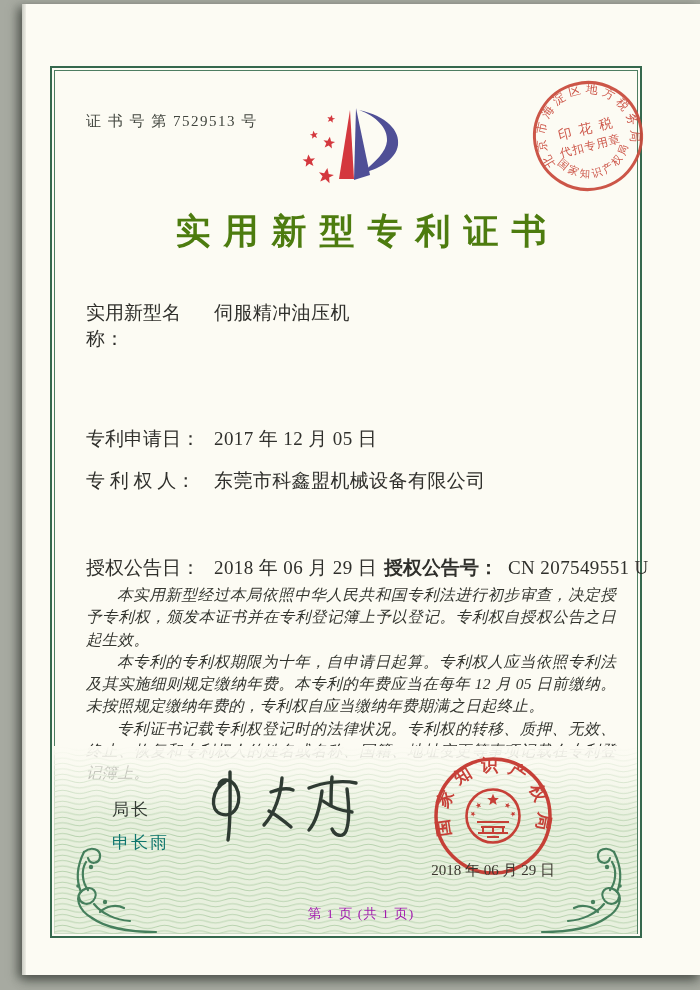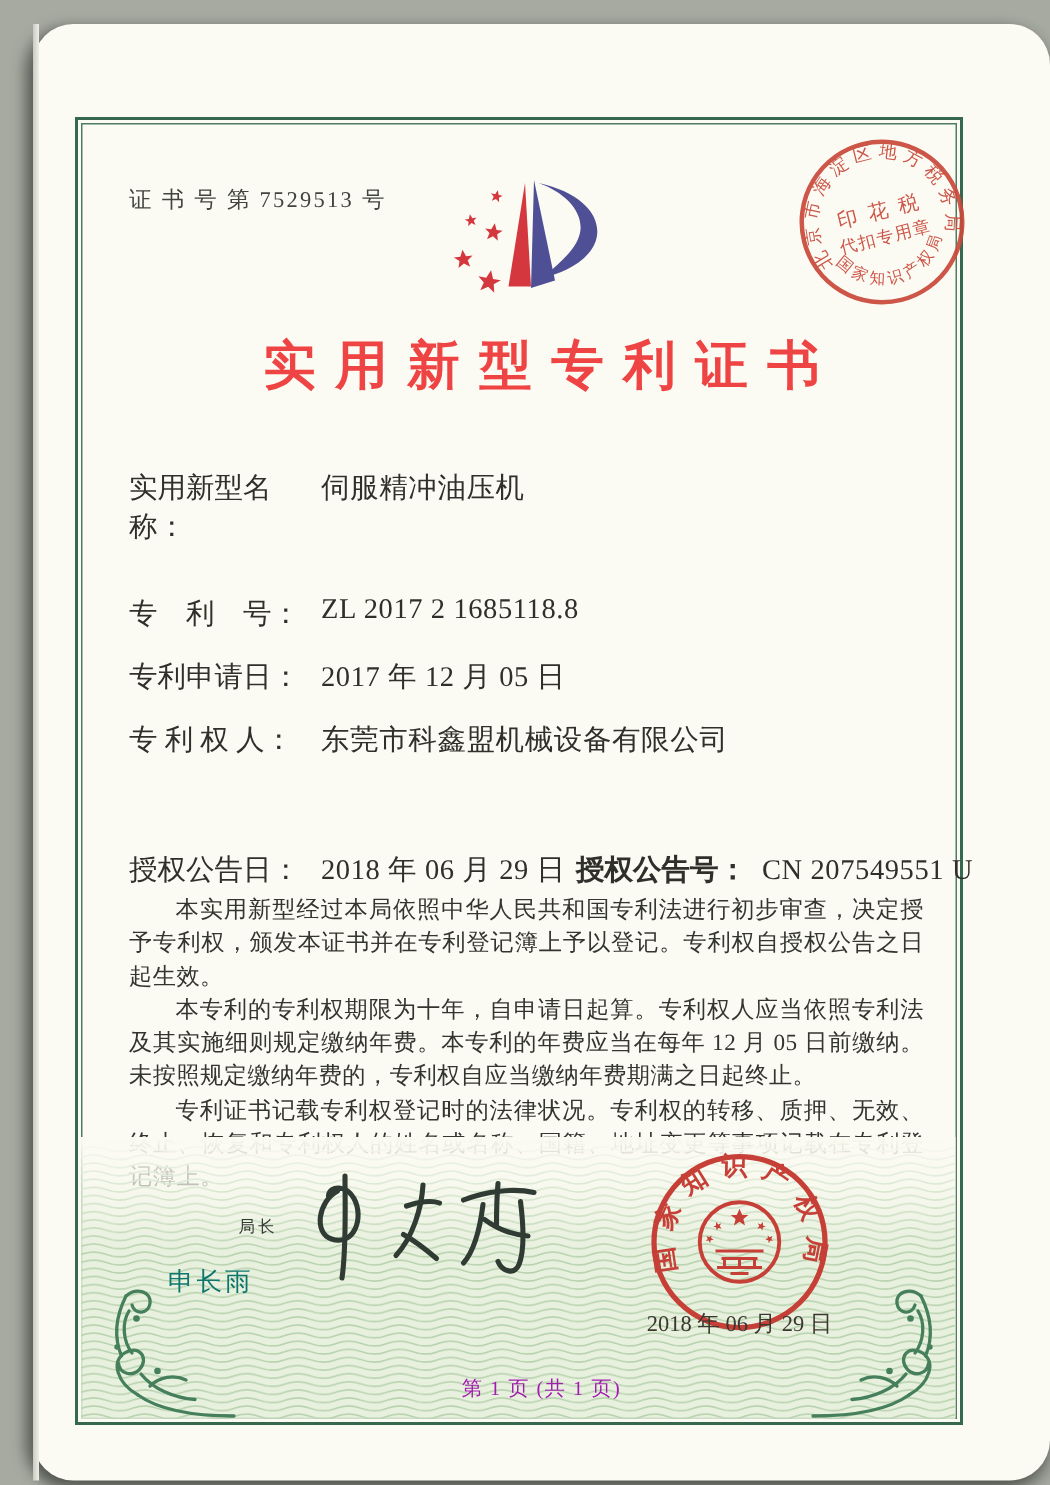--- a/index.html
+++ b/index.html
@@ -1,51 +1,51 @@
 <!DOCTYPE html>
 <html><head>
 <meta charset="utf-8">
 <style>
   html,body{margin:0;padding:0;}
   body{background:#8f938b;font-family:"Liberation Serif","DejaVu Serif",serif;}
   .page{position:relative;width:700px;height:990px;background:#a7aaa1;overflow:hidden;}
-  .paper{position:absolute;left:22px;top:16px;width:678px;height:971px;background:#fcfbf3;
-         box-shadow:-5px 3px 9px rgba(45,50,44,.5), 0 6px 10px rgba(45,50,44,.45);border-radius:27px;}
+  .paper{position:absolute;left:22px;top:4px;width:678px;height:971px;background:#fcfbf3;
+         box-shadow:-5px 3px 9px rgba(45,50,44,.5), 0 6px 10px rgba(45,50,44,.45);}
   .paper::before{content:"";position:absolute;left:0;top:0;width:4px;height:100%;
          background:linear-gradient(90deg,#c9cbc2,#efeee6);}
   
   .frame{position:absolute;left:28px;top:62px;width:588px;height:868px;
          border:2px solid #35684d;}
   .frame::after{content:"";position:absolute;inset:2px;border:1px solid #4d7d61;}
   
   .certno{position:absolute;left:64px;top:108px;font-size:15px;letter-spacing:1.5px;color:#41453e;}
   .logo{position:absolute;left:270px;top:100px;}
   .stamp{position:absolute;left:502px;top:68px;transform:rotate(-14deg);opacity:.93;}
   .title{position:absolute;left:0;top:204px;width:100%;text-align:center;
-         font-size:35px;font-weight:700;letter-spacing:13px;text-indent:13px;color:#ef4444;}
+         font-size:35px;font-weight:700;letter-spacing:13px;text-indent:13px;color:#4d7c0f;}
   
   .row{position:absolute;left:64px;width:540px;font-size:19px;color:#2f2f2b;}
   .lbl{display:inline-block;width:128px;vertical-align:top;}
   .val{letter-spacing:.4px;}
   .val2{display:block;margin-left:128px;letter-spacing:.4px;}
   .pair2{position:absolute;left:298px;top:0;white-space:nowrap;}
   .pair2 .lbl2{margin-right:10px;font-weight:bold;}
   
   .bodytext{position:absolute;left:64px;top:580px;width:530px;font-size:15.5px;
-            line-height:22.3px;color:#33352f;letter-spacing:.3px;}
+            line-height:22.3px;color:#33352f;font-style:italic;letter-spacing:.3px;}
   .bodytext p{margin:0;text-indent:31px;text-align:justify;}
   
   .band{position:absolute;left:32px;top:742px;width:583px;height:188px;
         background:linear-gradient(180deg,rgba(233,241,224,0) 0%,rgba(228,238,218,.85) 35%);}
   .bandfade{position:absolute;inset:0;
         background:linear-gradient(180deg,#fcfbf3 0%,rgba(252,251,243,.55) 16%,rgba(252,251,243,0) 42%);}
   .flourish{position:absolute;z-index:5;}
   .fl-left{left:26px;top:838px;}
   .fl-right{left:516px;top:838px;transform:scaleX(-1);}
-  .director{position:absolute;left:90px;top:794px;font-size:11px;color:#343b34;letter-spacing:2px;z-index:6;margin-left:47px;}
+  .director{position:absolute;left:90px;top:794px;font-size:17px;color:#343b34;letter-spacing:2px;z-index:6;}
   .director-name{position:absolute;left:90px;top:827px;font-size:17px;color:#0f766e;letter-spacing:2px;z-index:6;}
   .signature{position:absolute;left:173px;top:762px;z-index:6;}
   .seal{position:absolute;left:395px;top:738px;opacity:.95;z-index:6;}
   .sealdate{position:absolute;left:395px;top:857px;width:152px;text-align:center;
             font-size:15px;color:#3b372f;z-index:7;white-space:nowrap;}
   .footer{position:absolute;left:0;top:901px;width:100%;text-align:center;
           font-size:13.5px;color:#a21caf;z-index:6;letter-spacing:1px;}
 </style>
 </head>
 <body>
@@ -88,23 +88,20 @@
         <textPath href="#stampBottom" startOffset="2">国家知识产权局</textPath>
       </text>
       <text x="64" y="61" text-anchor="middle" font-size="13.5" letter-spacing="2" fill="#c94a3c" font-family="Liberation Serif, DejaVu Serif, serif">印 花 税</text>
       <text x="64" y="78" text-anchor="middle" font-size="11.5" letter-spacing="1" fill="#c94a3c" font-family="Liberation Serif, DejaVu Serif, serif">代扣专用章</text>
     </svg>
 
     <div class="title">实用新型专利证书</div>
 
     <div class="row" style="top:296px">
       <span class="lbl">实用新型名称：</span><span class="val">伺服精冲油压机</span>
-    </div>
-    <div class="row" style="top:380px">
-      <span class="lbl">专　利　号：</span><span class="val">ZL 2017 2 1685118.8</span>
     </div>
     <div class="row" style="top:422px">
       <span class="lbl">专利申请日：</span><span class="val">2017 年 12 月 05 日</span>
     </div>
     <div class="row" style="top:464px">
       <span class="lbl">专 利 权 人：</span><span class="val">东莞市科鑫盟机械设备有限公司</span>
     </div>
     <div class="row" style="top:551px">
       <span class="lbl">授权公告日：</span><span class="val">2018 年 06 月 29 日</span>
       <span class="pair2">

